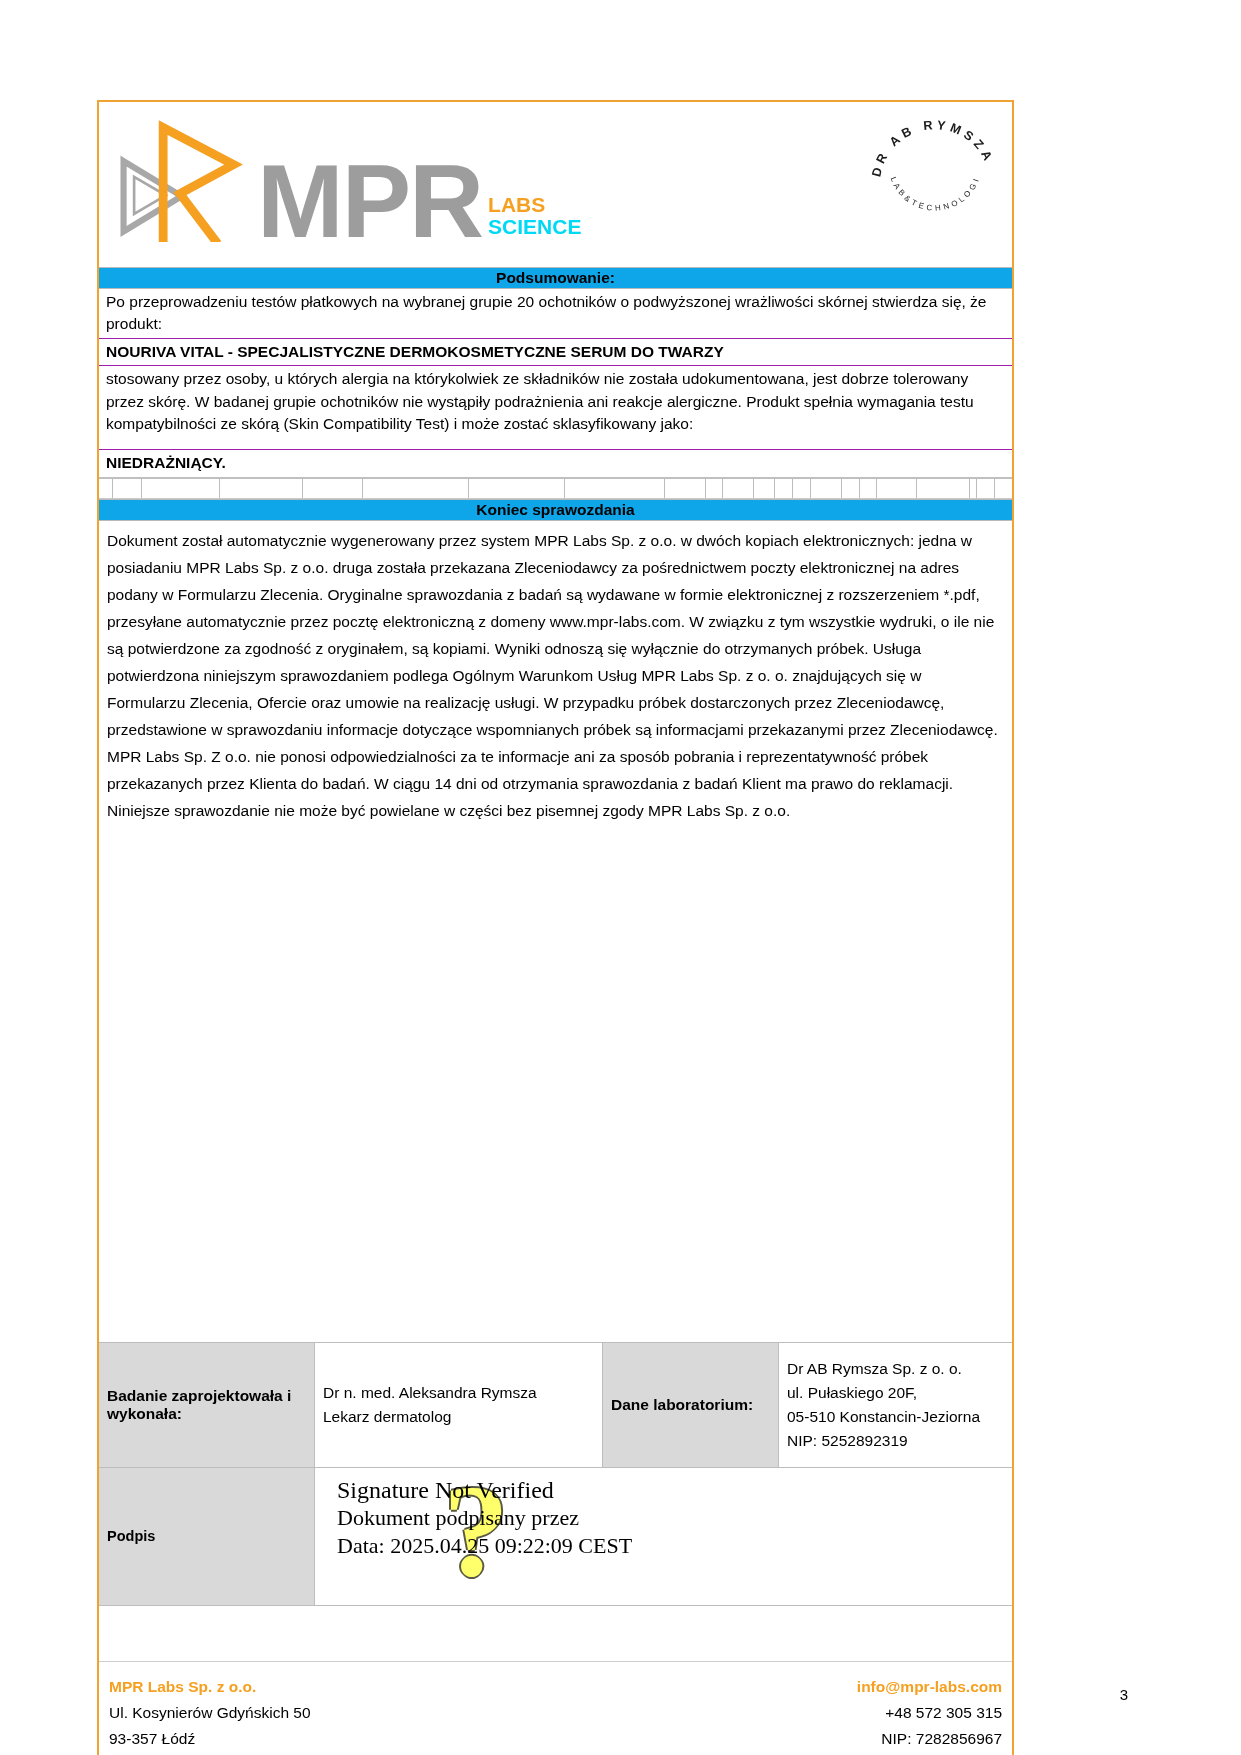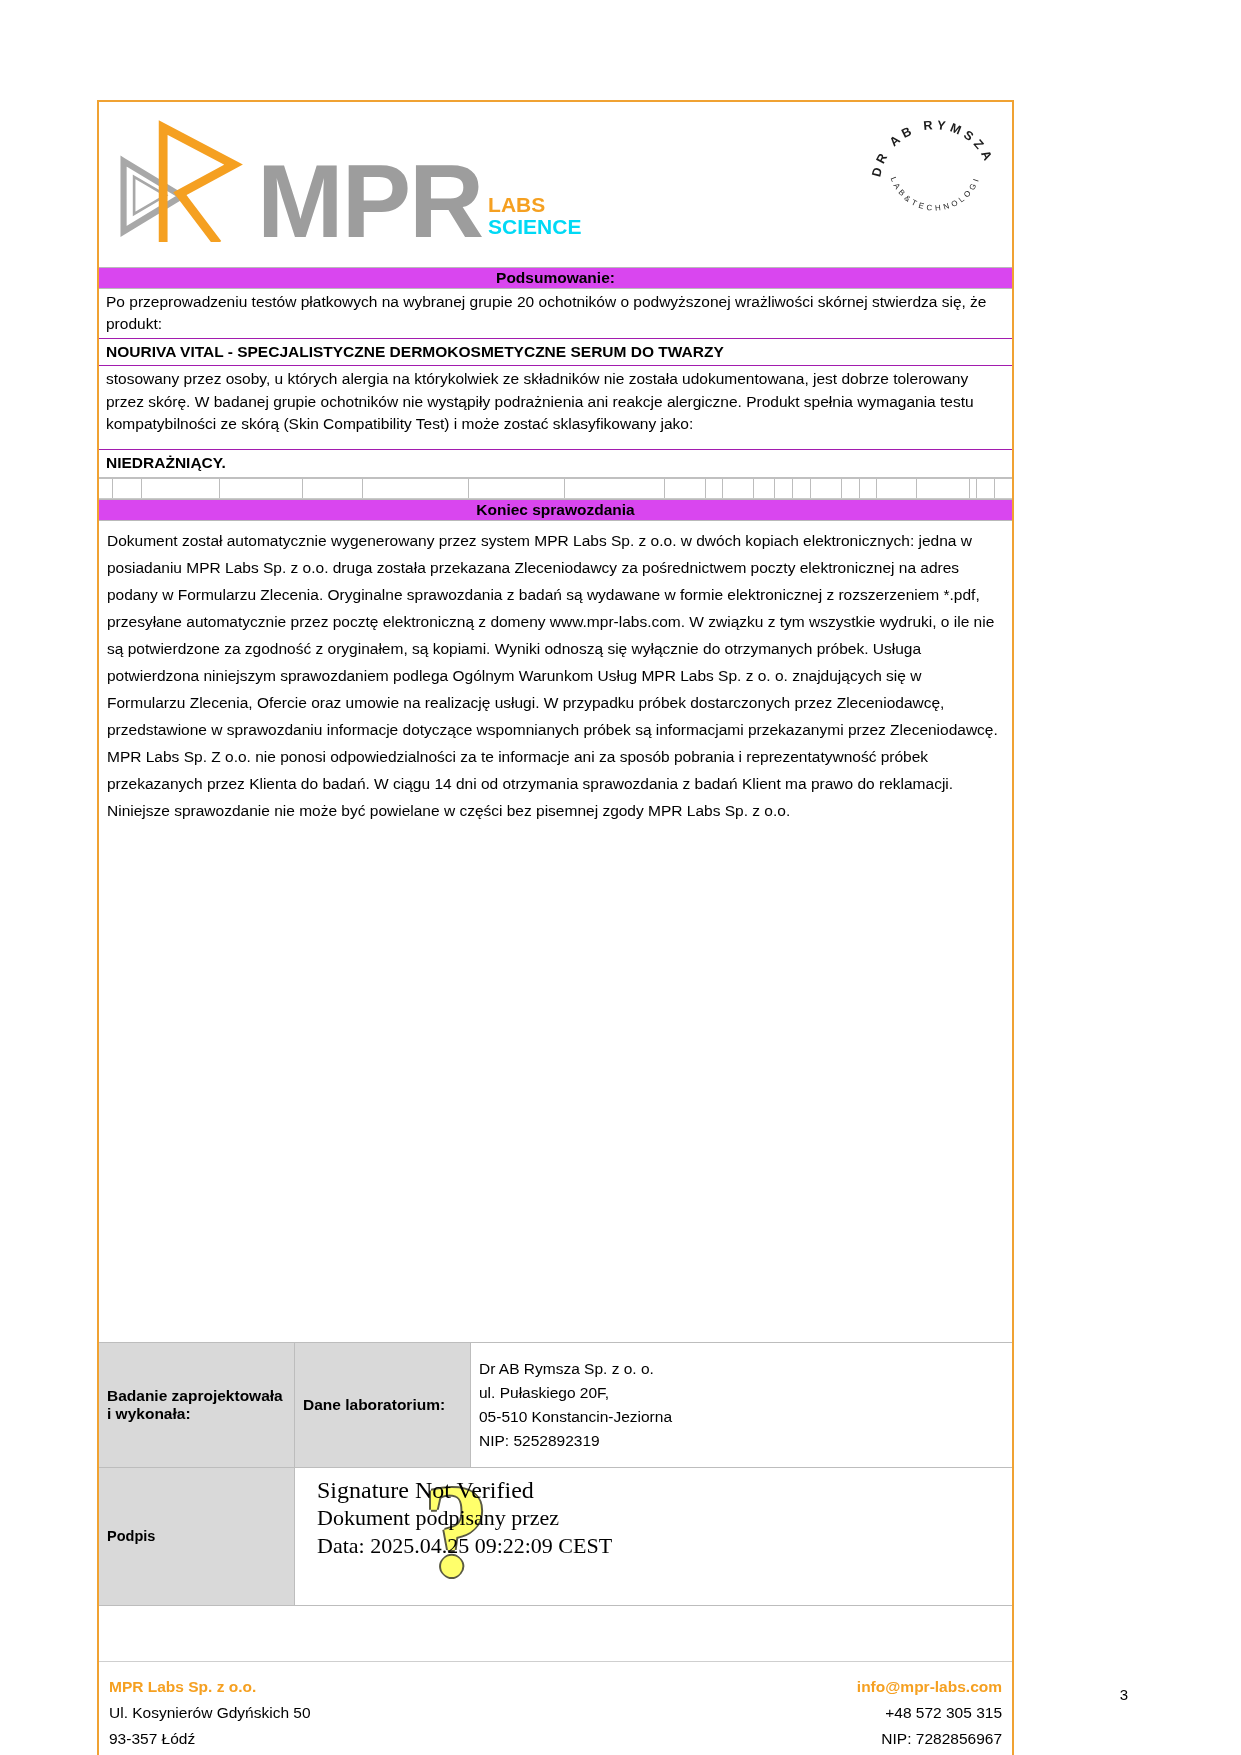--- a/index.html
+++ b/index.html
@@ -11,37 +11,37 @@
   .hdr { position:relative; height:165px; }
   .logo-wrap { position:absolute; left:14px; top:8px; display:flex; align-items:flex-end; }
   .logo-mark { width:132px; height:132px; }
   .logo-mpr { font-size:104px; font-weight:bold; color:#9d9d9d; letter-spacing:-2px; line-height:0.78; margin-left:12px; }
   .logo-sub { display:flex; flex-direction:column; margin-left:6px; margin-bottom:4px; line-height:1.05; }
   .logo-labs { color:#F5A021; font-weight:bold; font-size:21px; }
   .logo-science { color:#00D9F5; font-weight:bold; font-size:21px; }
   .stamp { position:absolute; right:6px; top:4px; width:142px; height:140px; }
 
   
-  .bar { background:#d946ef; border-top:1px solid #b9b9b9; border-bottom:1px solid #b9b9b9; text-align:center; font-weight:bold; font-size:15.5px; padding:1px 4px; }
+  .bar { background:#0ea5e9; border-top:1px solid #b9b9b9; border-bottom:1px solid #b9b9b9; text-align:center; font-weight:bold; font-size:15.5px; padding:1px 4px; }
   .trow { border-bottom:1px solid #a21caf; padding:2px 7px; font-size:15.5px; line-height:1.45; color:#000; }
   .trow.b { font-weight:bold; }
   .cells-row { display:flex; height:20px; border-bottom:1px solid #c9c9c9; }
   .cells-row .c { border-right:1px solid #bdbdbd; height:100%; }
   .cells-row .c:first-child { border-left:none; }
   .disclaimer { padding:6px 8px 10px 8px; font-size:15.5px; line-height:27px; border-bottom:none; }
   .spacer-tall { height:508px; }
 
   
   .sigtable { border-top:1px solid #bdbdbd; }
   .strow1 { display:flex; height:125px; border-bottom:1px solid #bdbdbd; }
   .strow2 { display:flex; height:138px; border-bottom:1px solid #bdbdbd; }
   .cell { border-right:1px solid #bdbdbd; padding:6px 8px; font-size:15.5px; }
   .cell:last-child { border-right:none; }
   .cell.gray { background:#D9D9D9; font-weight:bold; display:flex; align-items:center; }
-  .w1 { width:196px; } .w2 { width:288px; } .w3 { width:176px; } .w4 { width:205px; flex:1; }
+  .w1 { width:216px; } .w2 { width:288px; } .w3 { width:176px; } .w4 { width:205px; flex:1; }
   .cell .lines { display:flex; flex-direction:column; justify-content:center; height:100%; line-height:1.55; }
   .sig-cell { position:relative; flex:1; font-family:"Liberation Serif", serif; padding:8px 0 0 22px; }
   .sig-lines { position:relative; z-index:2; line-height:28px; font-size:22px; color:#000; }
   .sig-lines .l1 { font-size:24px; }
   .qmark { position:absolute; z-index:1; left:128px; top:-14px; font-size:132px; font-weight:bold; font-family:"Liberation Serif", serif; color:#FFFF6B; text-shadow:-2px 0 #5a5a43, 2px 0 #5a5a43, 0 -2px #5a5a43, 0 2px #5a5a43; }
 
   .gap-small { height:55px; }
 
   
   .footer { border-top:1px solid #cfcfcf; padding:12px 10px 8px 10px; display:flex; justify-content:space-between; font-size:15.5px; line-height:26px; }
@@ -116,20 +116,26 @@
     </div>
 
     <div class="bar">Koniec sprawozdania</div>
     <div class="trow disclaimer">Dokument został automatycznie wygenerowany przez system MPR Labs Sp. z o.o.  w dwóch kopiach elektronicznych: jedna w posiadaniu MPR Labs Sp. z o.o. druga została przekazana Zleceniodawcy za pośrednictwem poczty elektronicznej na adres podany w Formularzu Zlecenia. Oryginalne sprawozdania z badań są wydawane w formie elektronicznej z rozszerzeniem *.pdf, przesyłane automatycznie przez pocztę elektroniczną z domeny www.mpr-labs.com. W związku z tym wszystkie wydruki, o ile nie są potwierdzone za zgodność z oryginałem, są kopiami. Wyniki odnoszą się wyłącznie do otrzymanych próbek. Usługa potwierdzona niniejszym sprawozdaniem podlega Ogólnym Warunkom Usług MPR Labs Sp. z o. o. znajdujących się w Formularzu Zlecenia, Ofercie oraz umowie na realizację usługi. W przypadku próbek dostarczonych przez Zleceniodawcę, przedstawione w sprawozdaniu informacje dotyczące wspomnianych próbek są informacjami przekazanymi przez Zleceniodawcę. MPR Labs Sp. Z o.o. nie ponosi odpowiedzialności za te informacje ani za sposób pobrania i reprezentatywność próbek przekazanych przez Klienta do badań. W ciągu 14 dni od otrzymania sprawozdania z badań Klient ma prawo do reklamacji. Niniejsze sprawozdanie nie może być powielane w części bez pisemnej zgody MPR Labs Sp. z o.o.</div>
 
     <div class="spacer-tall"></div>
 
     <div class="sigtable">
       <div class="strow1">
         <div class="cell gray w1">Badanie zaprojektowała i wykonała:</div>
+        <div class="cell w2">
+          <div class="lines">
+            <span>Dr n. med. Aleksandra Rymsza</span>
+            <span>Lekarz dermatolog</span>
+          </div>
+        </div>
         <div class="cell gray w3">Dane laboratorium:</div>
         <div class="cell w4">
           <div class="lines">
             <span>Dr AB Rymsza Sp. z o. o.</span>
             <span>ul. Pułaskiego 20F,</span>
             <span>05-510 Konstancin-Jeziorna</span>
             <span>NIP: 5252892319</span>
           </div>
         </div>
       </div>

